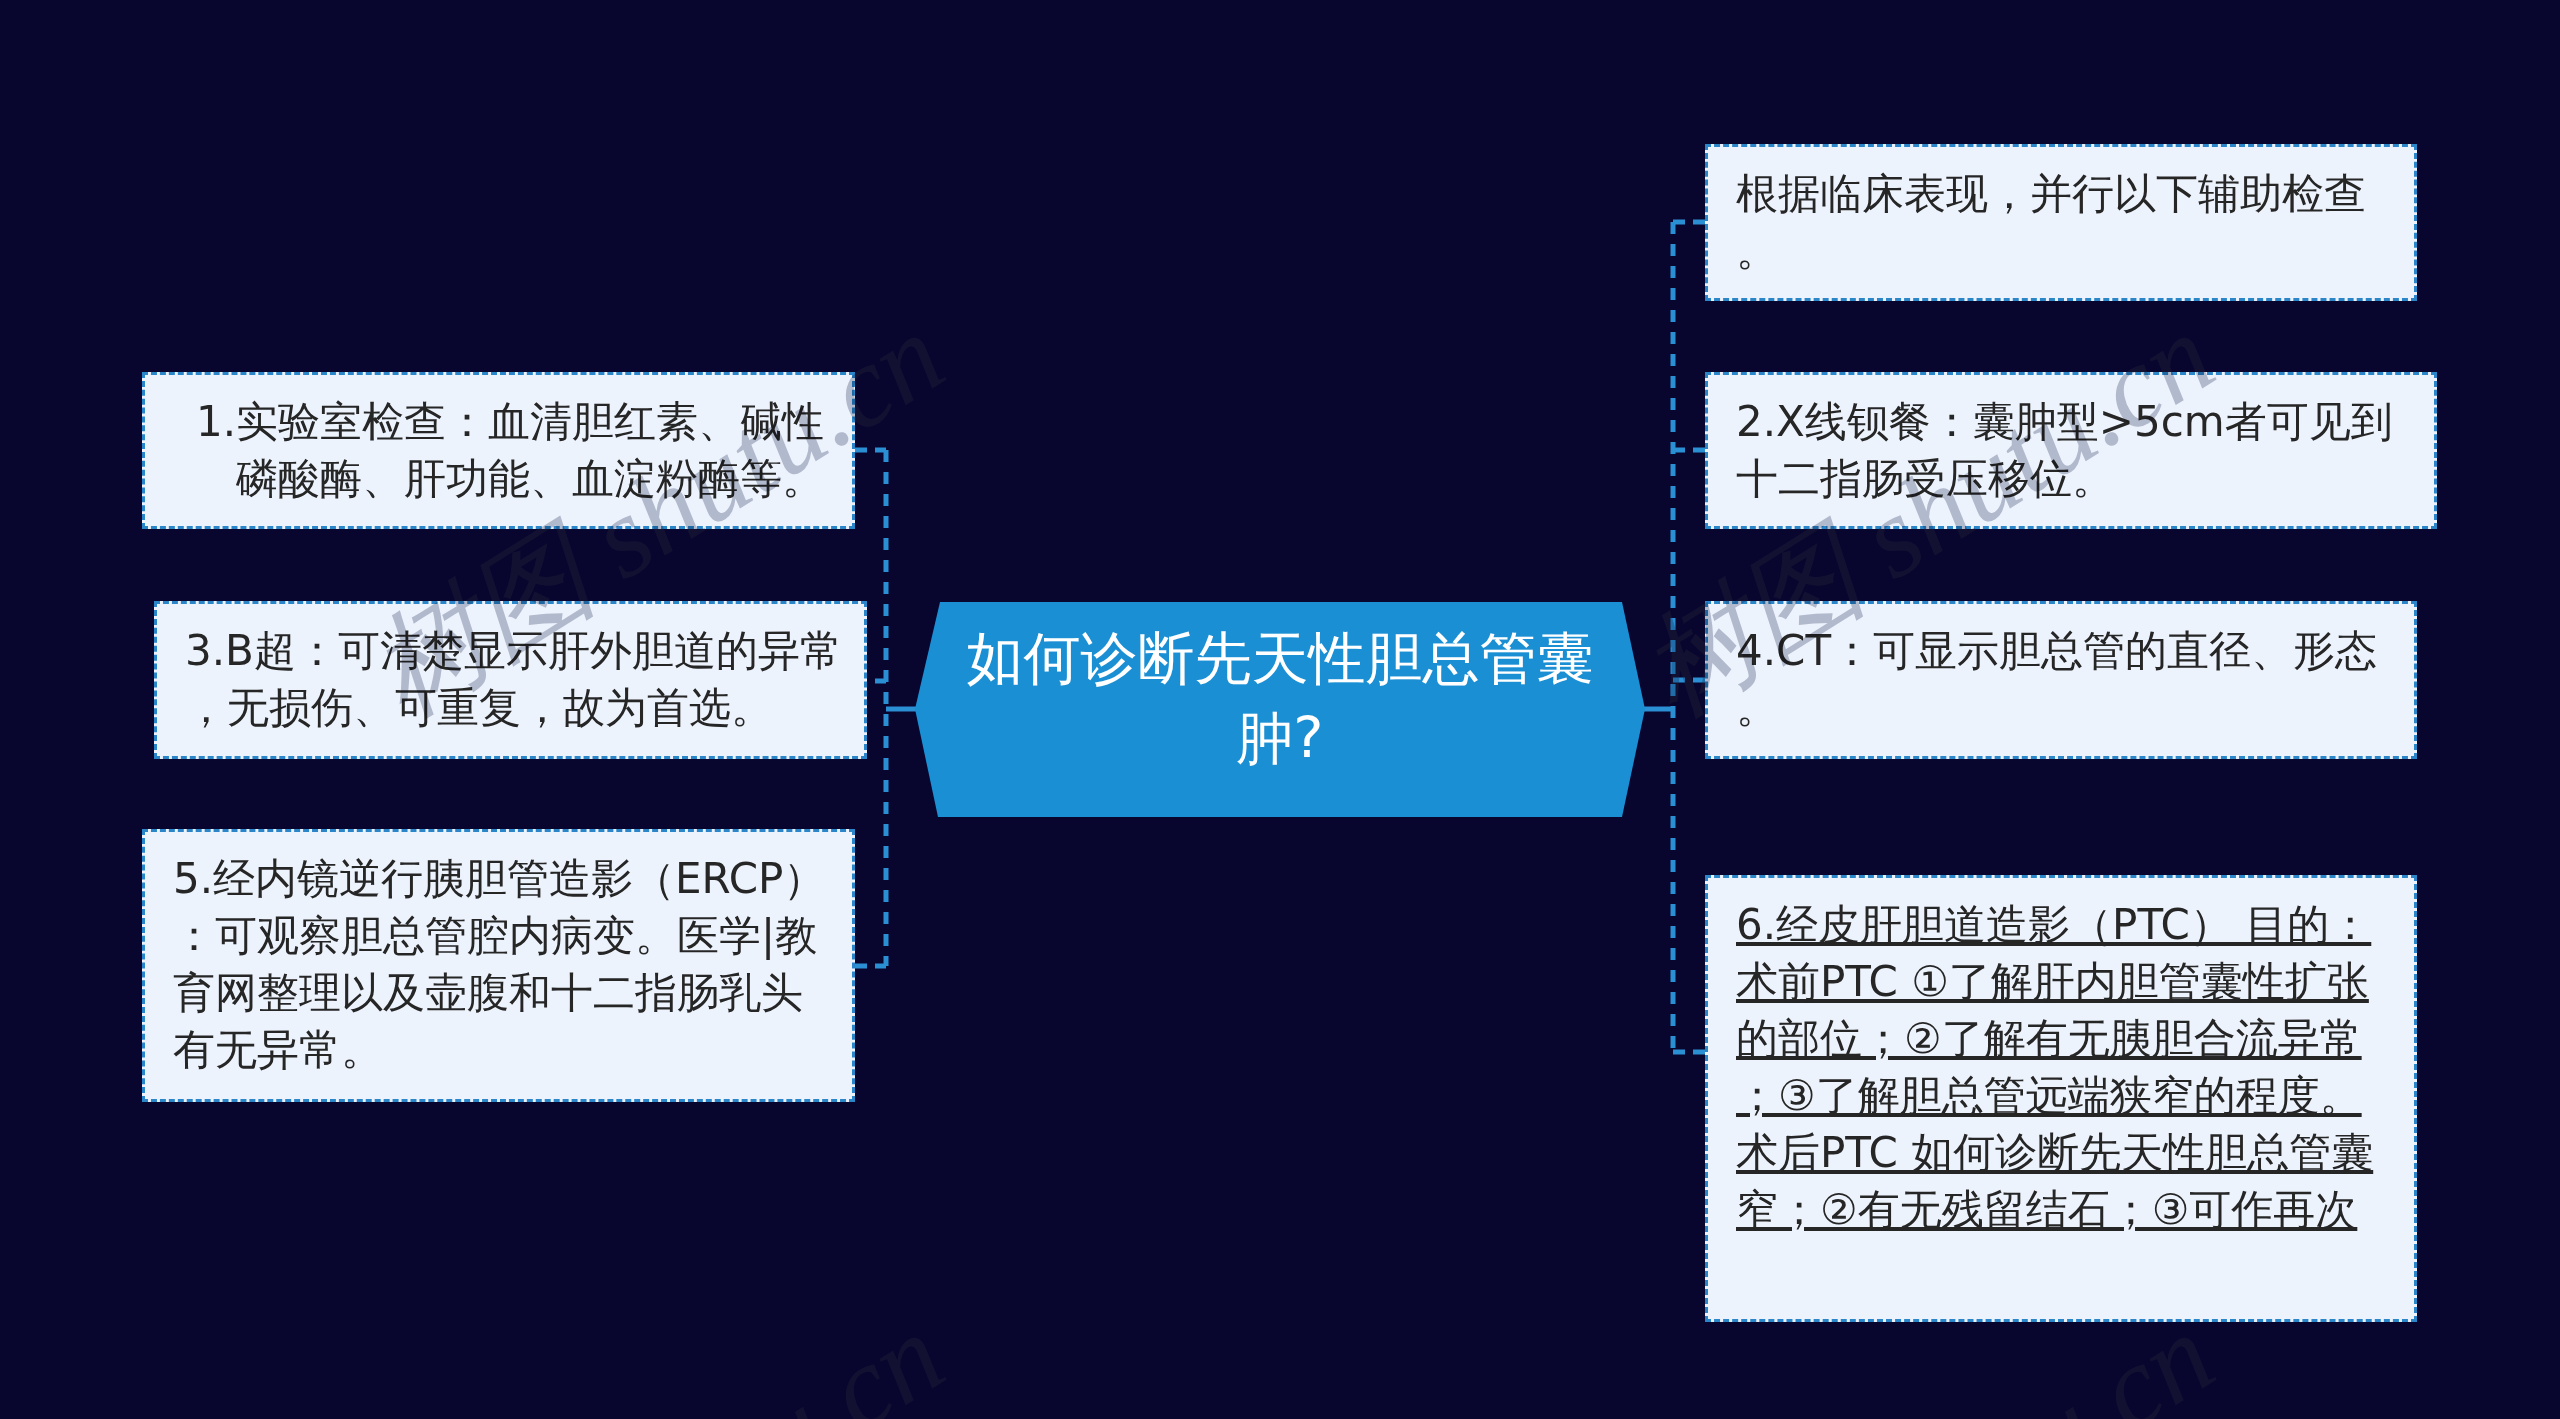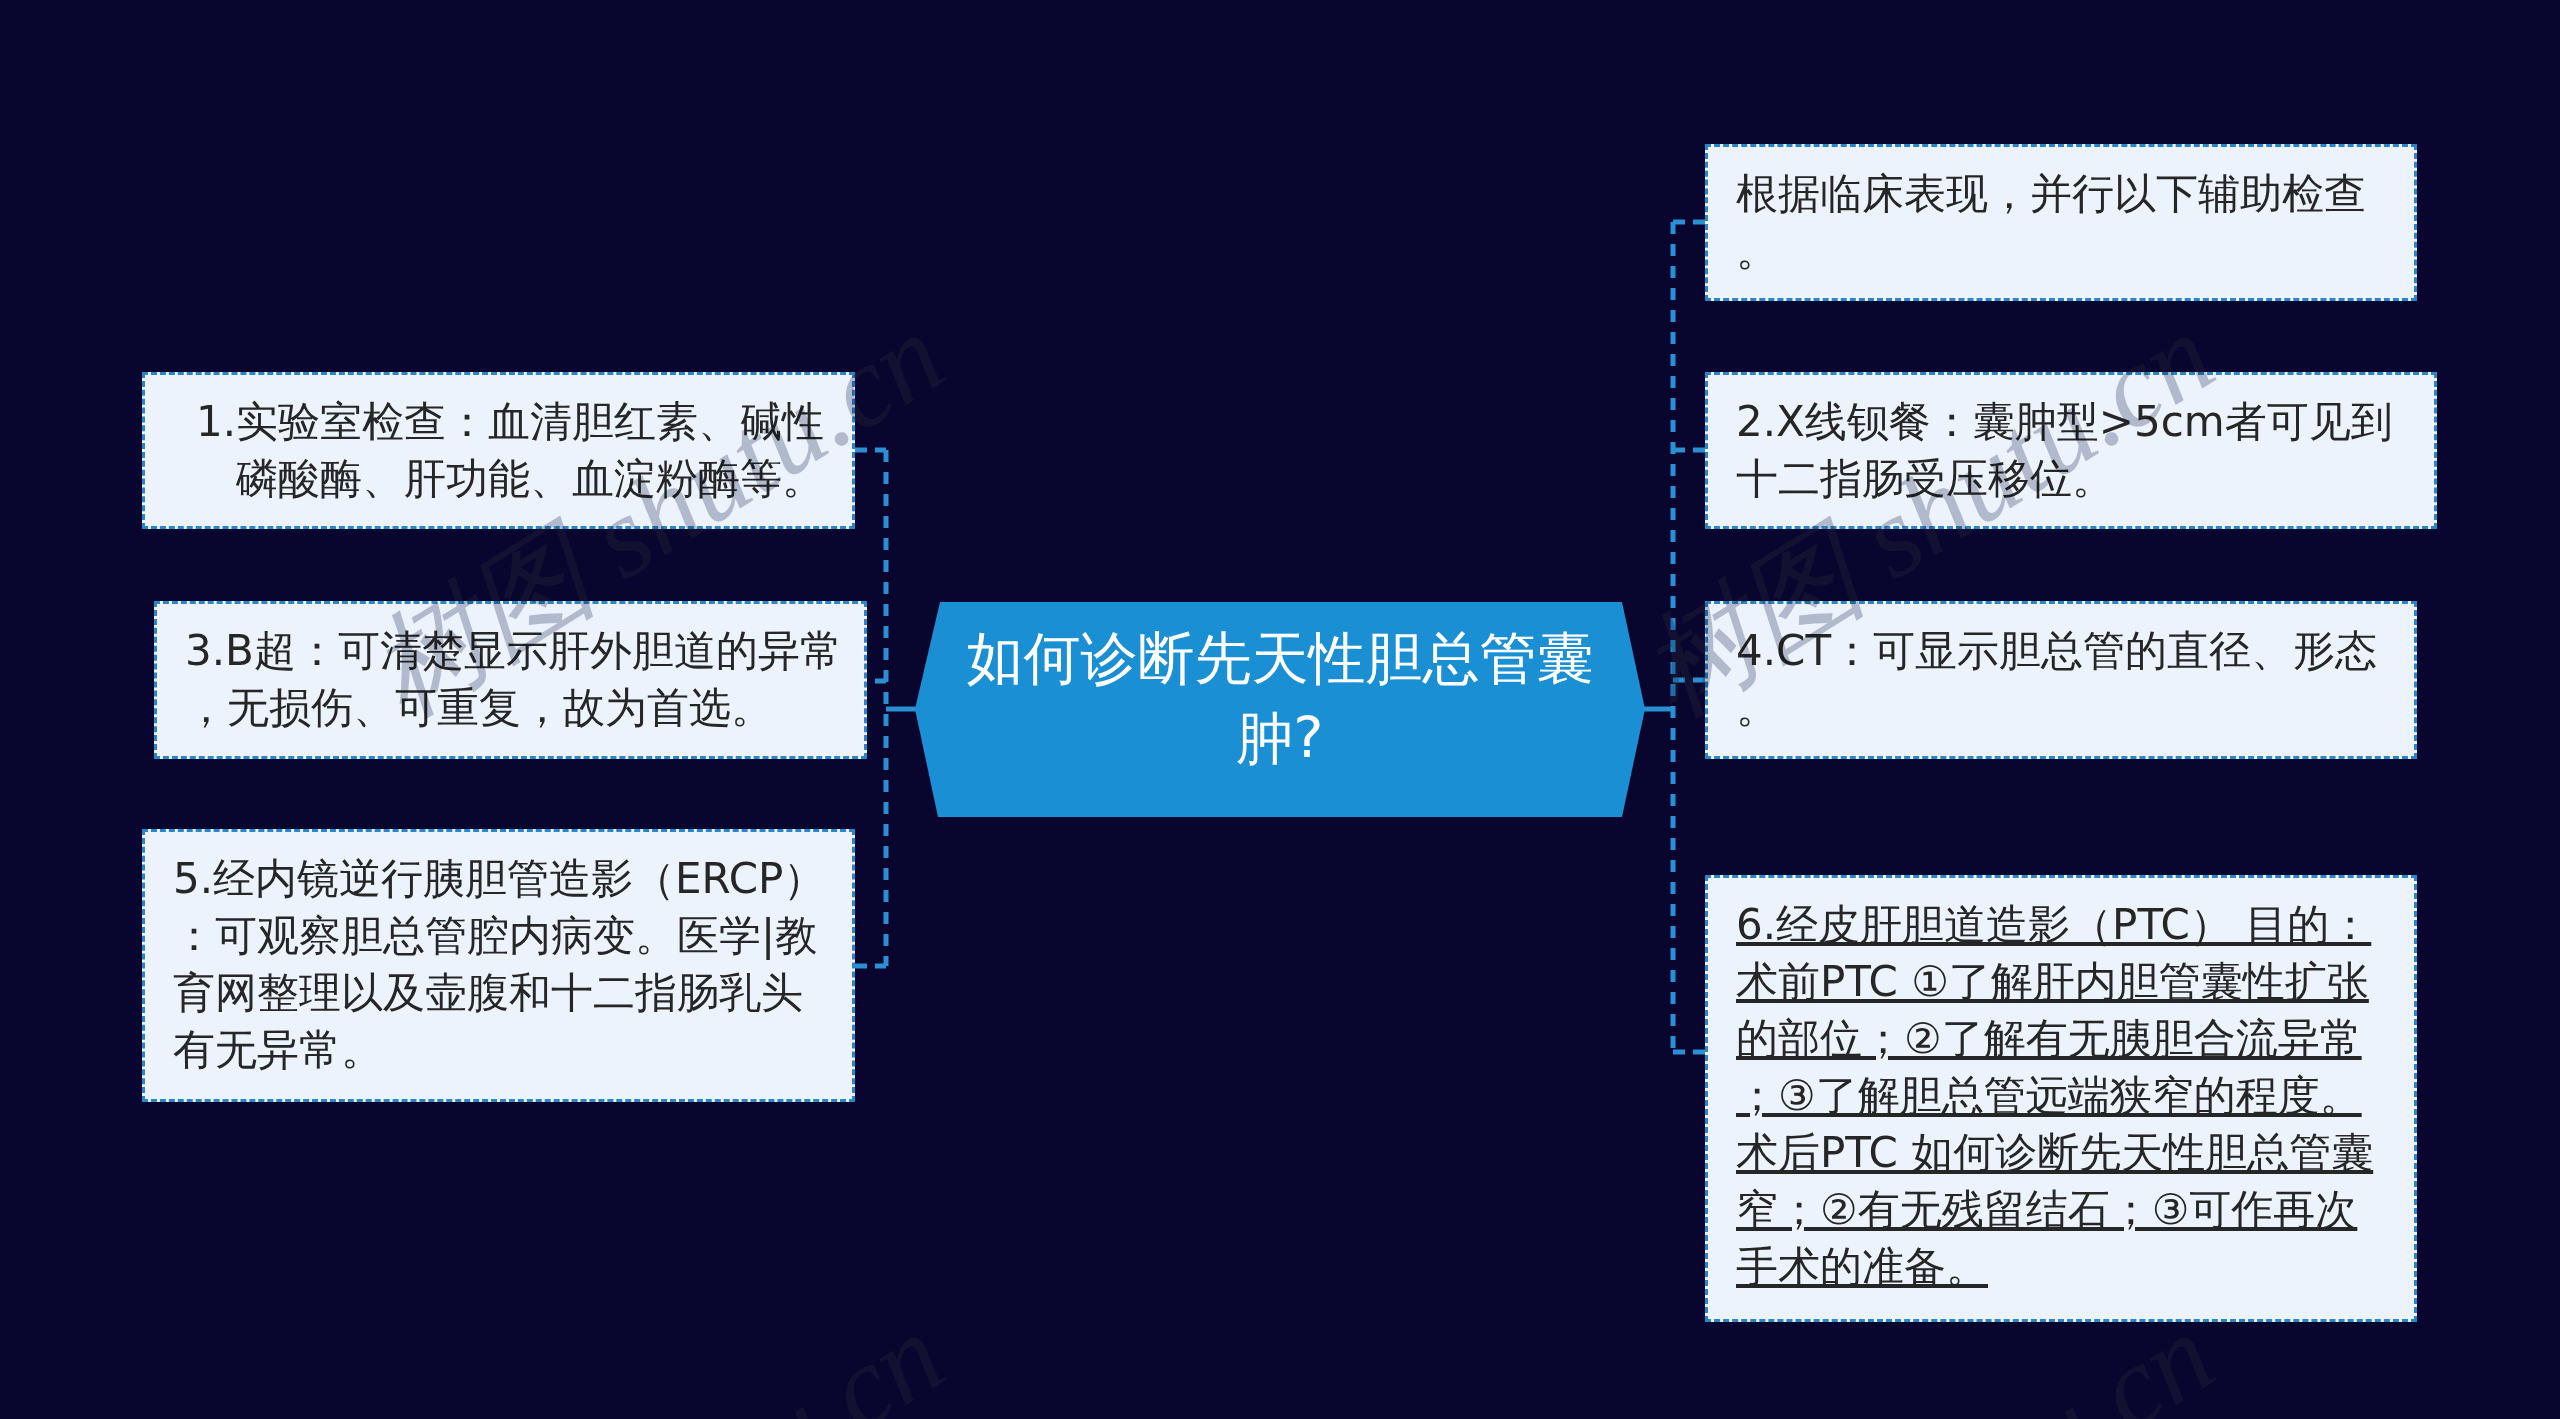--- a/index.html
+++ b/index.html
@@ -127,20 +127,19 @@
     <span class="line">4.CT：可显示胆总管的直径、形态</span>
     <span class="line">。</span>
   </div>
   <div class="topic" id="R4">
     <span class="line">6.经皮肝胆道造影（PTC） 目的：</span>
     <span class="line">术前PTC ①了解肝内胆管囊性扩张</span>
     <span class="line">的部位；②了解有无胰胆合流异常</span>
     <span class="line">；③了解胆总管远端狭窄的程度。</span>
     <span class="line">术后PTC 如何诊断先天性胆总管囊</span>
     <span class="line">窄；②有无残留结石；③可作再次</span>
-    <span class="line">手术的准备。</span>
   </div>
 
   <div class="wm front" style="left:657px; top:515px;">树图 shutu.cn</div>
   <div class="wm front" style="left:1927px; top:515px;">树图 shutu.cn</div>
   <div class="wm front" style="left:657px; top:1515px;">树图 shutu.cn</div>
   <div class="wm front" style="left:1927px; top:1515px;">树图 shutu.cn</div>
 </div>
 
 </body></html>

